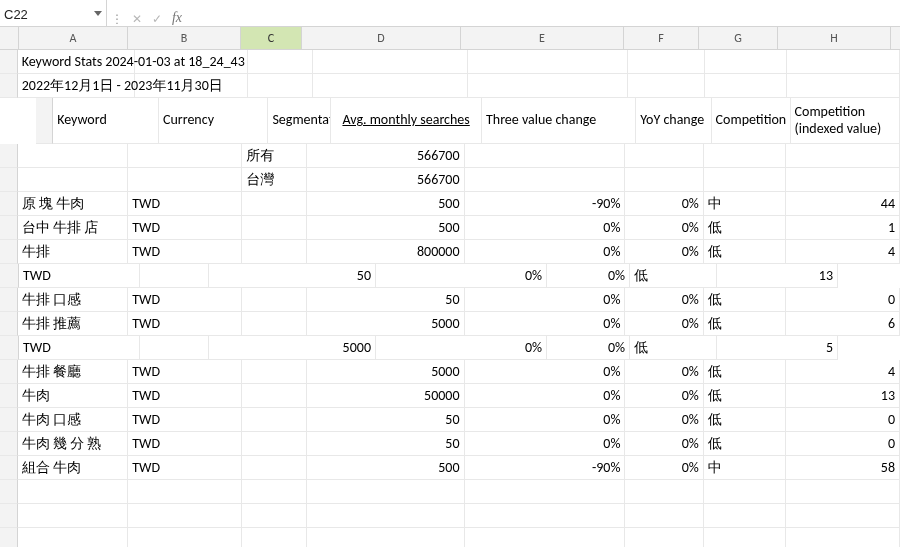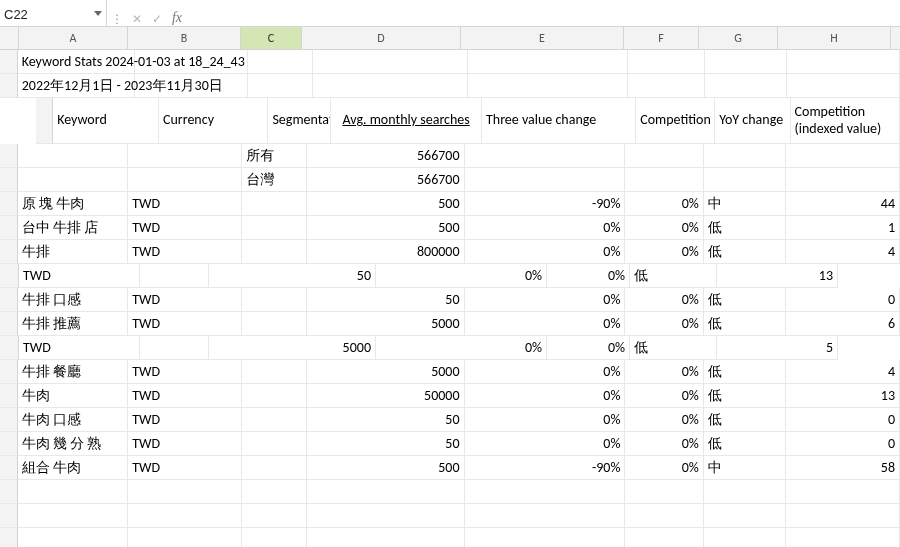--- a/index.html
+++ b/index.html
@@ -199,22 +199,22 @@
     <div class="cell cH txt"></div>
   </div>
 
   <div class="row header-row">
     <div class="row-header"></div>
     <div class="cell cA txt">Keyword</div>
     <div class="cell cB txt">Currency</div>
     <div class="cell cC txt">Segmentation</div>
     <div class="cell cD center">Avg. monthly searches</div>
     <div class="cell cE txt">Three value change</div>
+    <div class="cell cF txt">YoY change</div>
     <div class="cell cG txt">Competition</div>
-    <div class="cell cF txt">YoY change</div>
     <div class="cell cH txt">Competition (indexed value)</div>
   </div>
 
   <div id="seg-rows">
       <div class="row">
         <div class="row-header"></div>
         <div class="cell cA txt"></div>
         <div class="cell cB txt"></div>
         <div class="cell cC txt">所有</div>
         <div class="cell cD num">566700</div>

